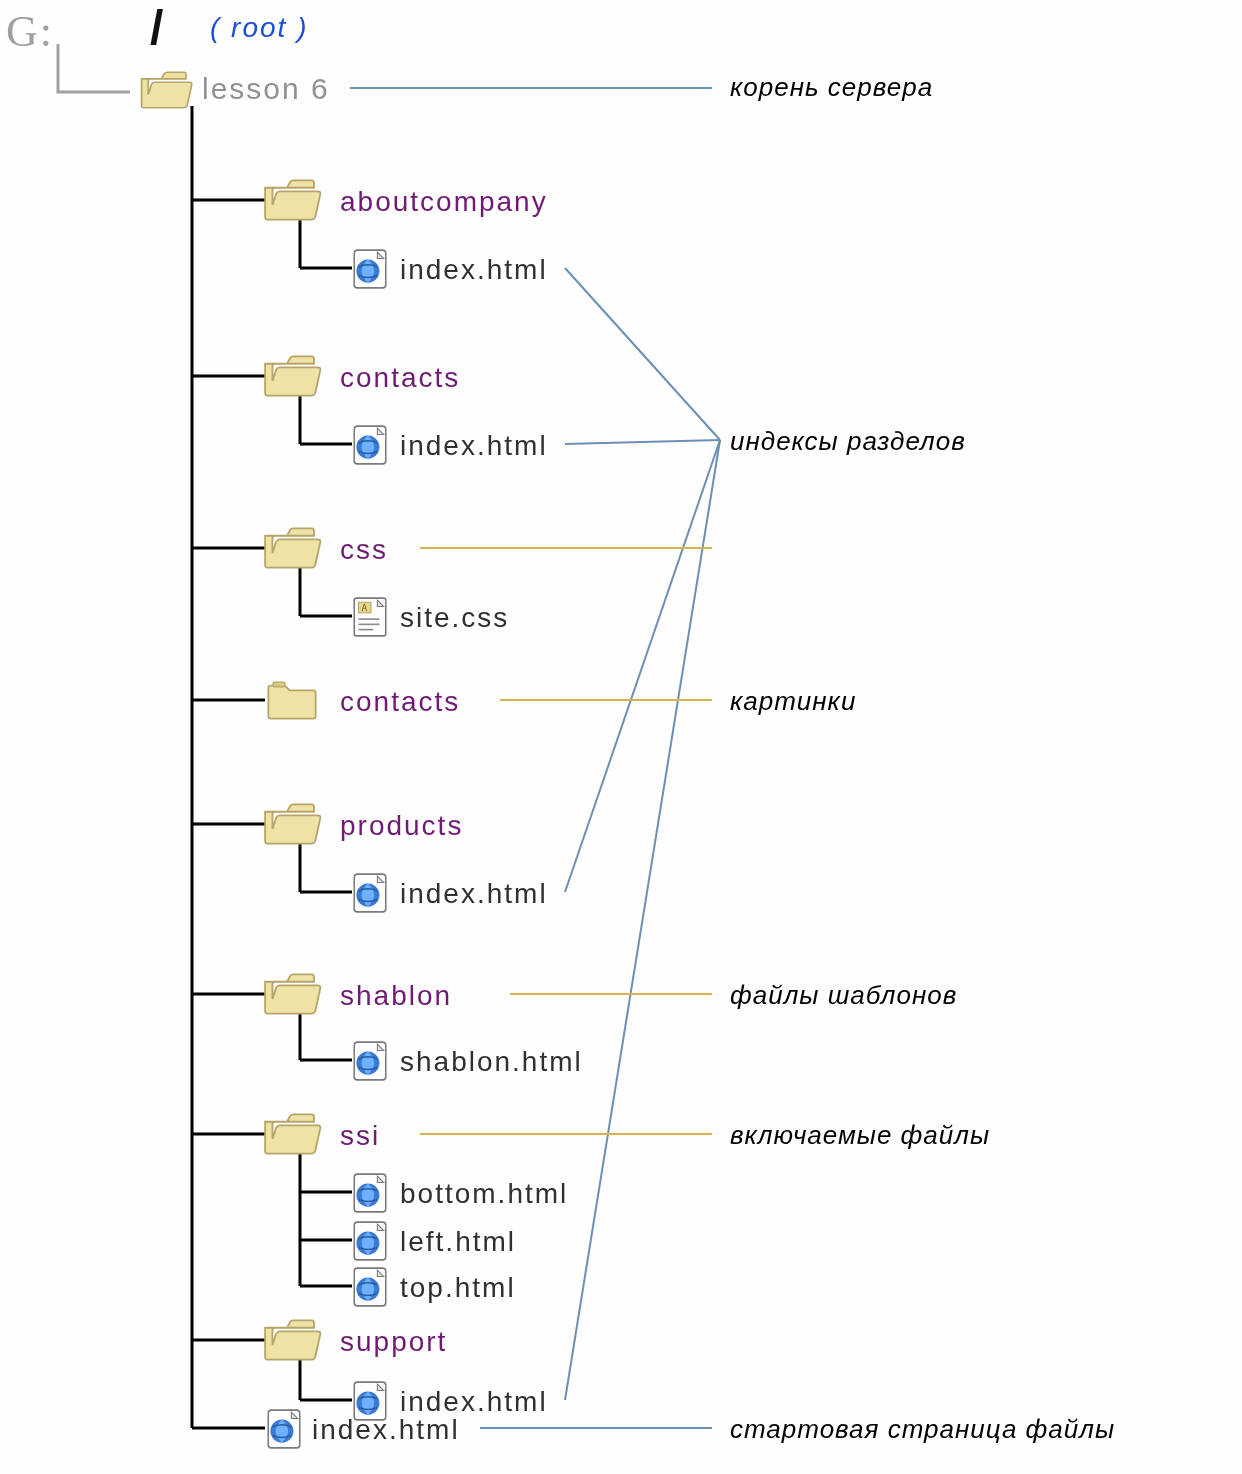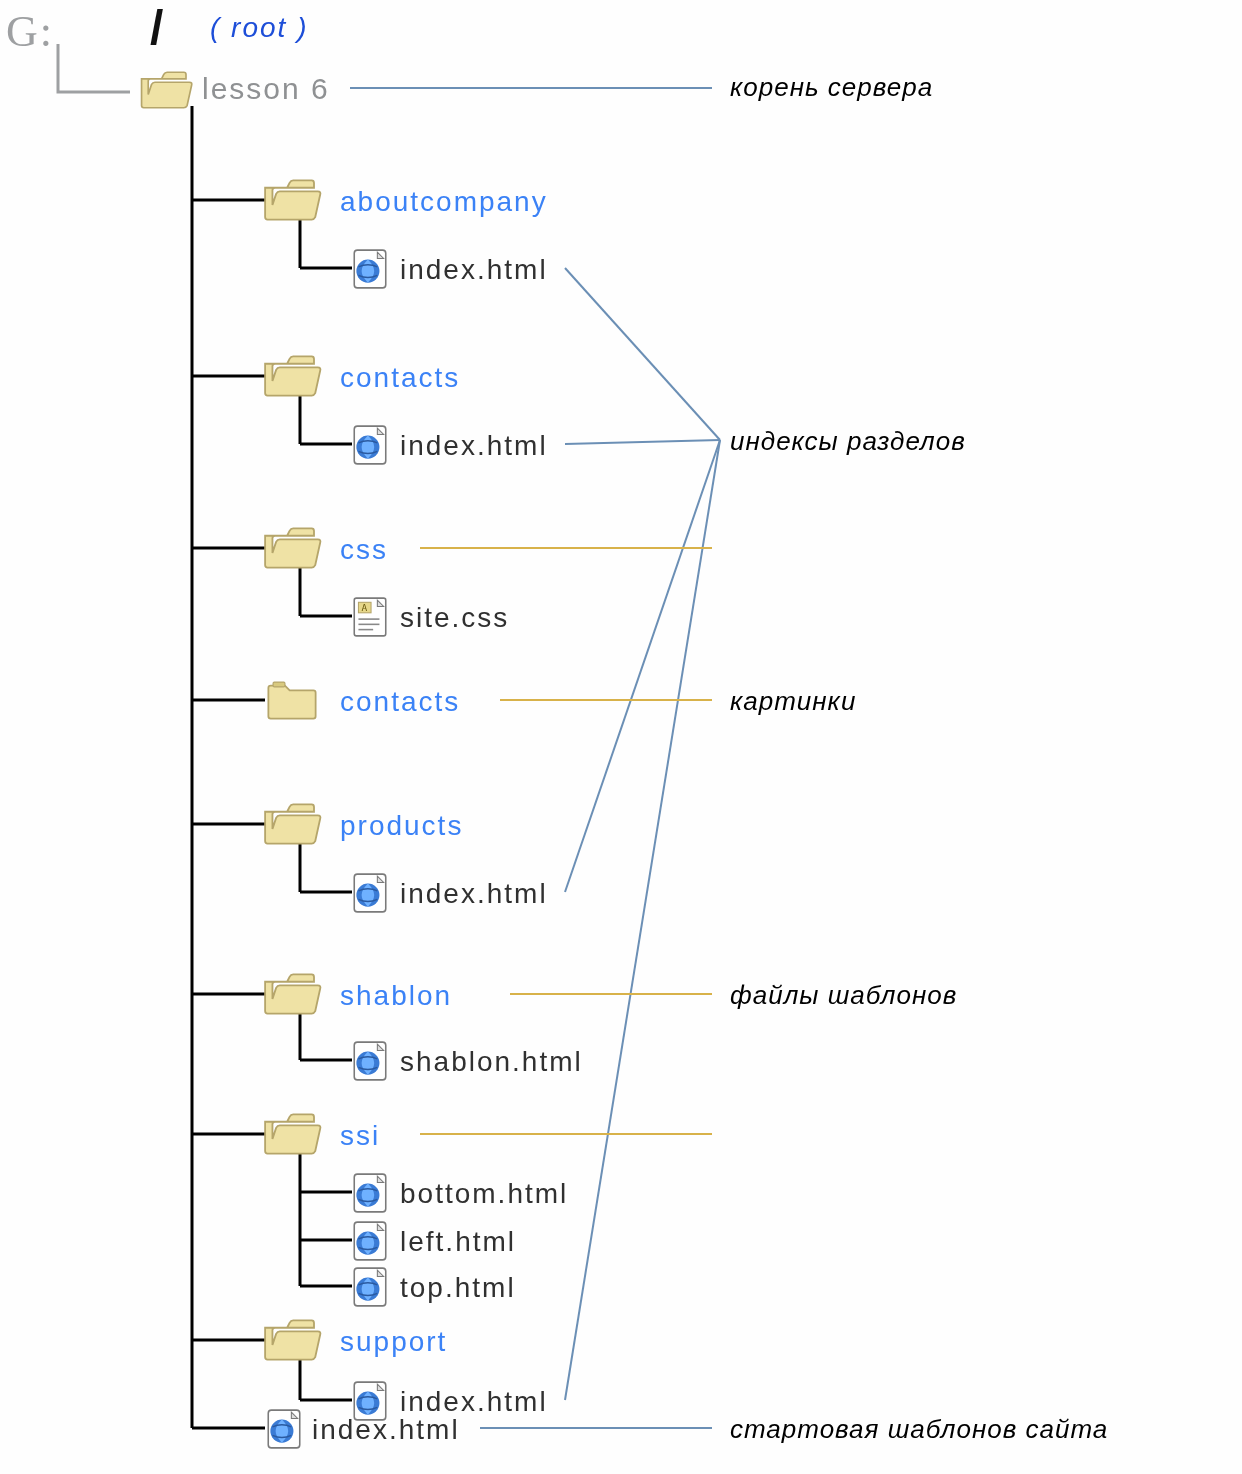--- a/index.html
+++ b/index.html
@@ -3,21 +3,21 @@
 <meta charset="utf-8">
 <style>
   html,body{margin:0;padding:0;background:#fefefe;font-family:Verdana,Geneva,sans-serif;color:#333;}
   .stage{position:relative;width:1242px;height:1474px;overflow:hidden;}
   svg.connectors{position:absolute;left:0;top:0;width:1242px;height:1474px;pointer-events:none;}
   .lbl{position:absolute;letter-spacing:2px;white-space:nowrap;}
   .drive{font-size:44px;color:#9ea0a2;font-family:Georgia,serif;}
   .slash{font-size:48px;color:#111;font-weight:bold;}
   .root{font-size:28px;color:#1d4ed8;font-style:italic;}
   .folder-open-root .lbl{font-size:30px;color:#8f9193;text-align:center;}
-  .folder-lbl{font-size:28px;color:#3b82f6;}
+  .folder-lbl{font-size:28px;color:#701a75;}
   .file-lbl{font-size:28px;color:#303030;}
   .annot{font-style:italic;font-size:26px;color:#000000;letter-spacing:1px;}
   .icon{position:absolute;}
   .icon svg{display:block;}
 </style>
 </head>
 <body>
 
 <div class="stage">
 
@@ -231,15 +231,16 @@
       <svg width="36" height="42">
         <use href="#ico-html"></use>
       </svg>
     </span>
   <span class="lbl file-lbl" style="left:312px;top:1414px">index.html</span>
 
   <span class="lbl annot" style="left:730px;top:72px">корень сервера</span>
   <span class="lbl annot" style="left:730px;top:426px">индексы разделов</span>
   <span class="lbl annot" style="left:730px;top:686px">картинки</span>
   <span class="lbl annot" style="left:730px;top:980px">файлы шаблонов</span>
-  <span class="lbl annot" style="left:730px;top:1414px">стартовая шаблонов сайта</span>
+  <span class="lbl annot" style="left:730px;top:1120px">включаемые файлы</span>
+  <span class="lbl annot" style="left:730px;top:1414px">стартовая страница файлы</span>
 
 </div>
 
 </body></html>

